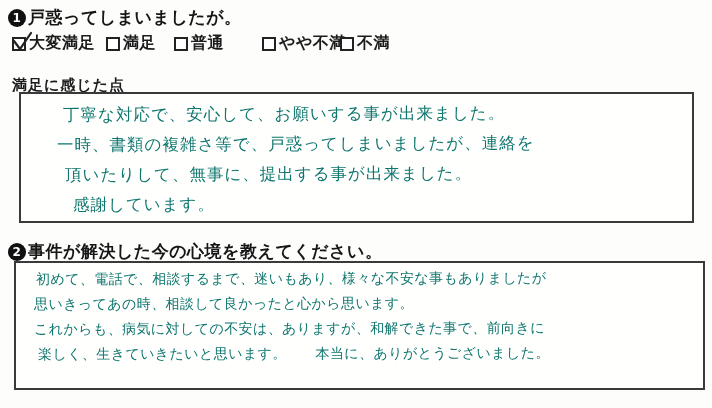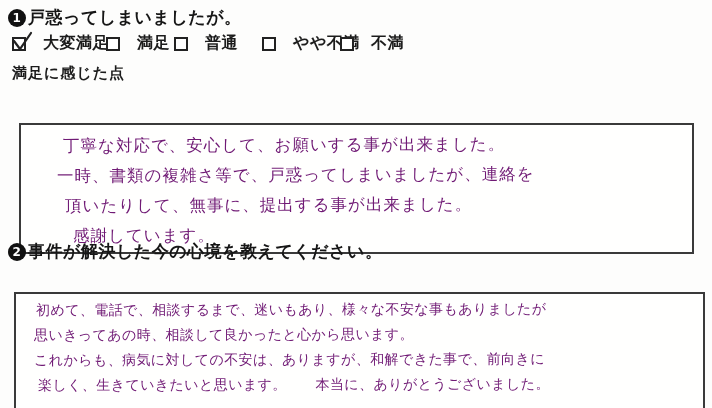--- a/index.html
+++ b/index.html
@@ -42,21 +42,21 @@
     position: absolute;
     top: 33px;
     left: 0;
     width: 712px;
     height: 24px;
   }
   .cb-item {
     position: absolute;
     display: flex;
     align-items: center;
-    gap: 17px;
+    gap: 3px;
     font-size: 16px;
     font-weight: 700;
     letter-spacing: 0.5px;
     color: #1c1c1c;
     cursor: default;
   }
   .cb-box {
     position: relative;
     display: inline-block;
     width: 14px;
@@ -68,21 +68,21 @@
   }
   .cb-box svg {
     position: absolute;
     left: -2px;
     top: -7px;
     overflow: visible;
   }
   .sublabel {
     position: absolute;
     left: 12px;
-    top: 64px;
+    top: 76px;
     font-size: 15px;
     font-weight: 700;
     letter-spacing: 1px;
     color: #1c1c1c;
   }
   .answer-box {
     position: absolute;
     border: 2px solid #3a3a3a;
     background: #fffffe;
     box-sizing: border-box;
@@ -96,23 +96,22 @@
   }
   .answer-box-2 {
     left: 14px;
     top: 261px;
     width: 691px;
     height: 129px;
     padding: 3px 6px;
   }
   .hand {
     font-family: "DejaVu Sans", sans-serif;
-    color: #701a75;
+    color: #0f766e;
     white-space: nowrap;
-    margin-top: 31px;
   }
   .answer-box-1 .hand-line {
     font-size: 16.5px;
     line-height: 30px;
     letter-spacing: 1px;
     transform: rotate(-0.25deg);
   }
   .answer-box-2 .hand-line {
     font-size: 14px;
     line-height: 25px;

